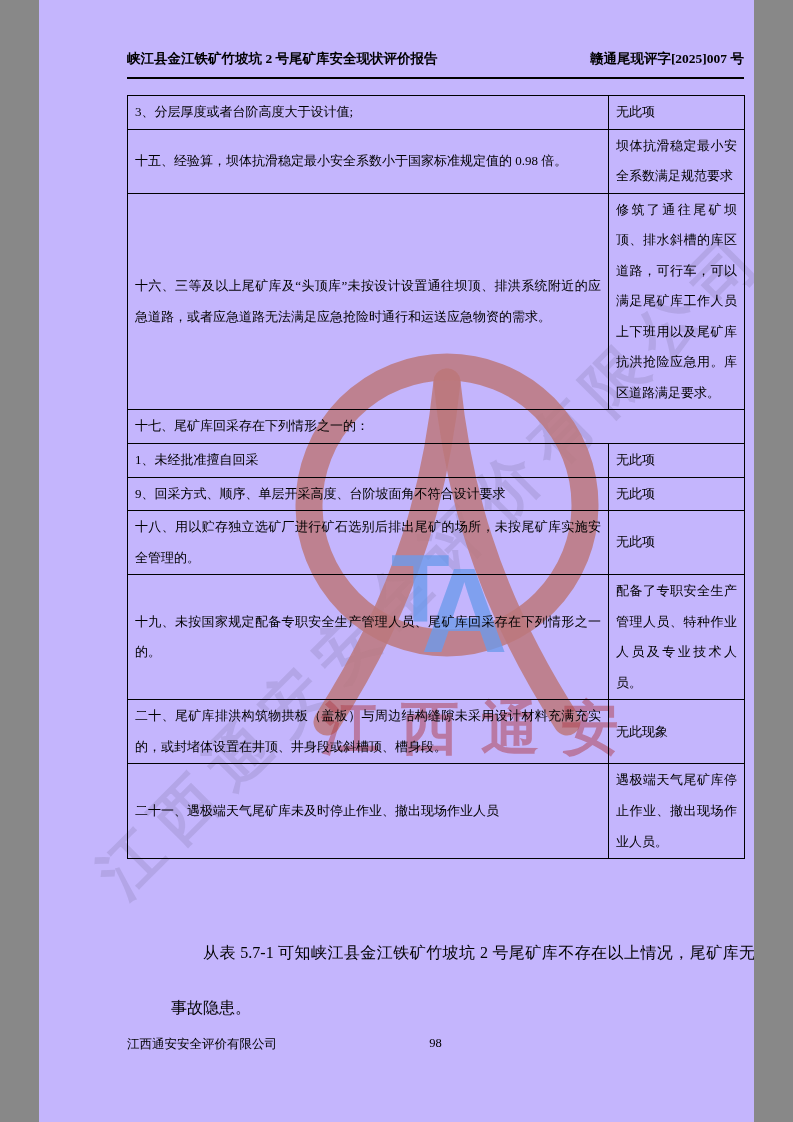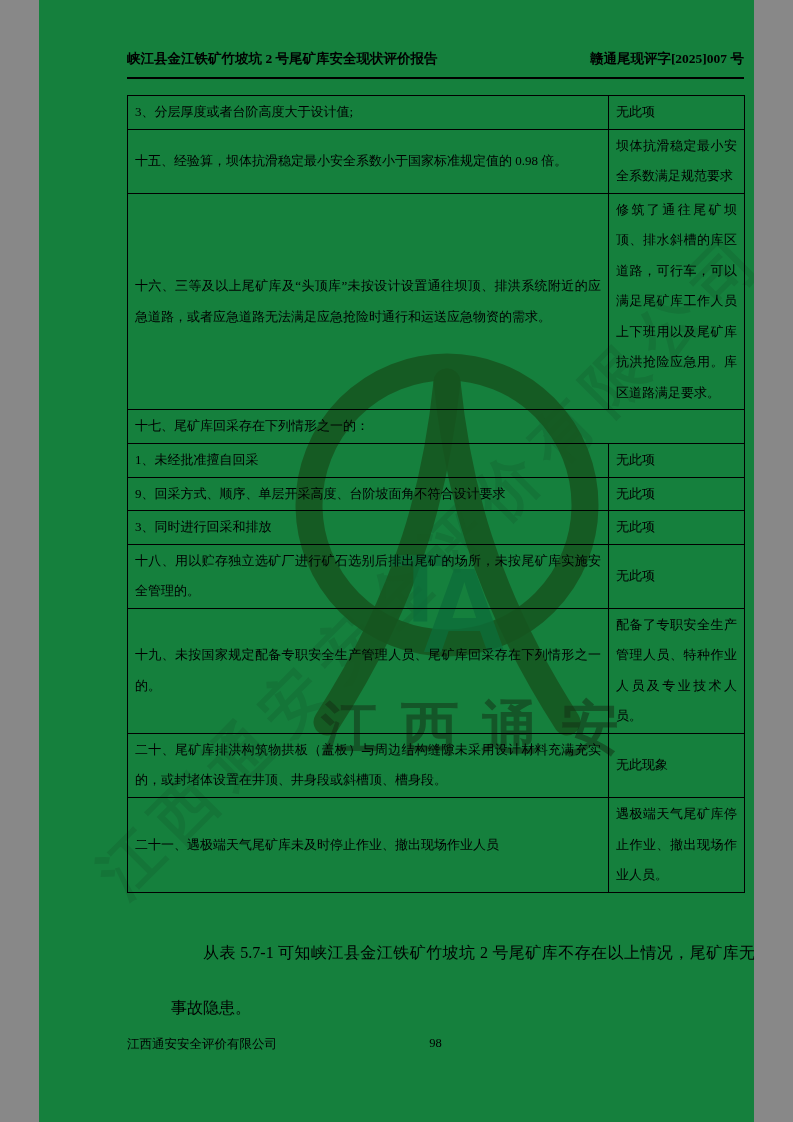--- a/index.html
+++ b/index.html
@@ -1,19 +1,19 @@
 <!DOCTYPE html>
 <html><head>
 <meta charset="utf-8">
 <style>
   html,body{margin:0;padding:0;background:#888;}
   .page{
     position:relative;
     width:715px;height:1122px;
-    background:#15803d;
+    background:#c4b5fd;
     margin:0 auto;
     font-family:"Liberation Serif","DejaVu Serif",serif;
     color:#000;
     overflow:hidden;
   }
   .content{position:relative;z-index:1;}
   
   .hdr{
     position:absolute;left:88px;top:50px;width:617px;
     display:flex;justify-content:space-between;align-items:flex-end;
@@ -93,24 +93,20 @@
             </tr>
             <tr>
               <td>1、未经批准擅自回采</td>
               <td class="ans-center">无此项</td>
             </tr>
             <tr>
               <td>9、回采方式、顺序、单层开采高度、台阶坡面角不符合设计要求</td>
               <td class="ans-center">无此项</td>
             </tr>
             <tr>
-              <td>3、同时进行回采和排放</td>
-              <td class="ans-center">无此项</td>
-            </tr>
-            <tr>
               <td>十八、用以贮存独立选矿厂进行矿石选别后排出尾矿的场所，未按尾矿库实施安全管理的。</td>
               <td class="ans-center">无此项</td>
             </tr>
             <tr>
               <td>十九、未按国家规定配备专职安全生产管理人员、尾矿库回采存在下列情形之一的。</td>
               <td>配备了专职安全生产管理人员、特种作业人员及专业技术人员。</td>
             </tr>
             <tr>
               <td>二十、尾矿库排洪构筑物拱板（盖板）与周边结构缝隙未采用设计材料充满充实的，或封堵体设置在井顶、井身段或斜槽顶、槽身段。</td>
               <td class="ans-center">无此现象</td>

